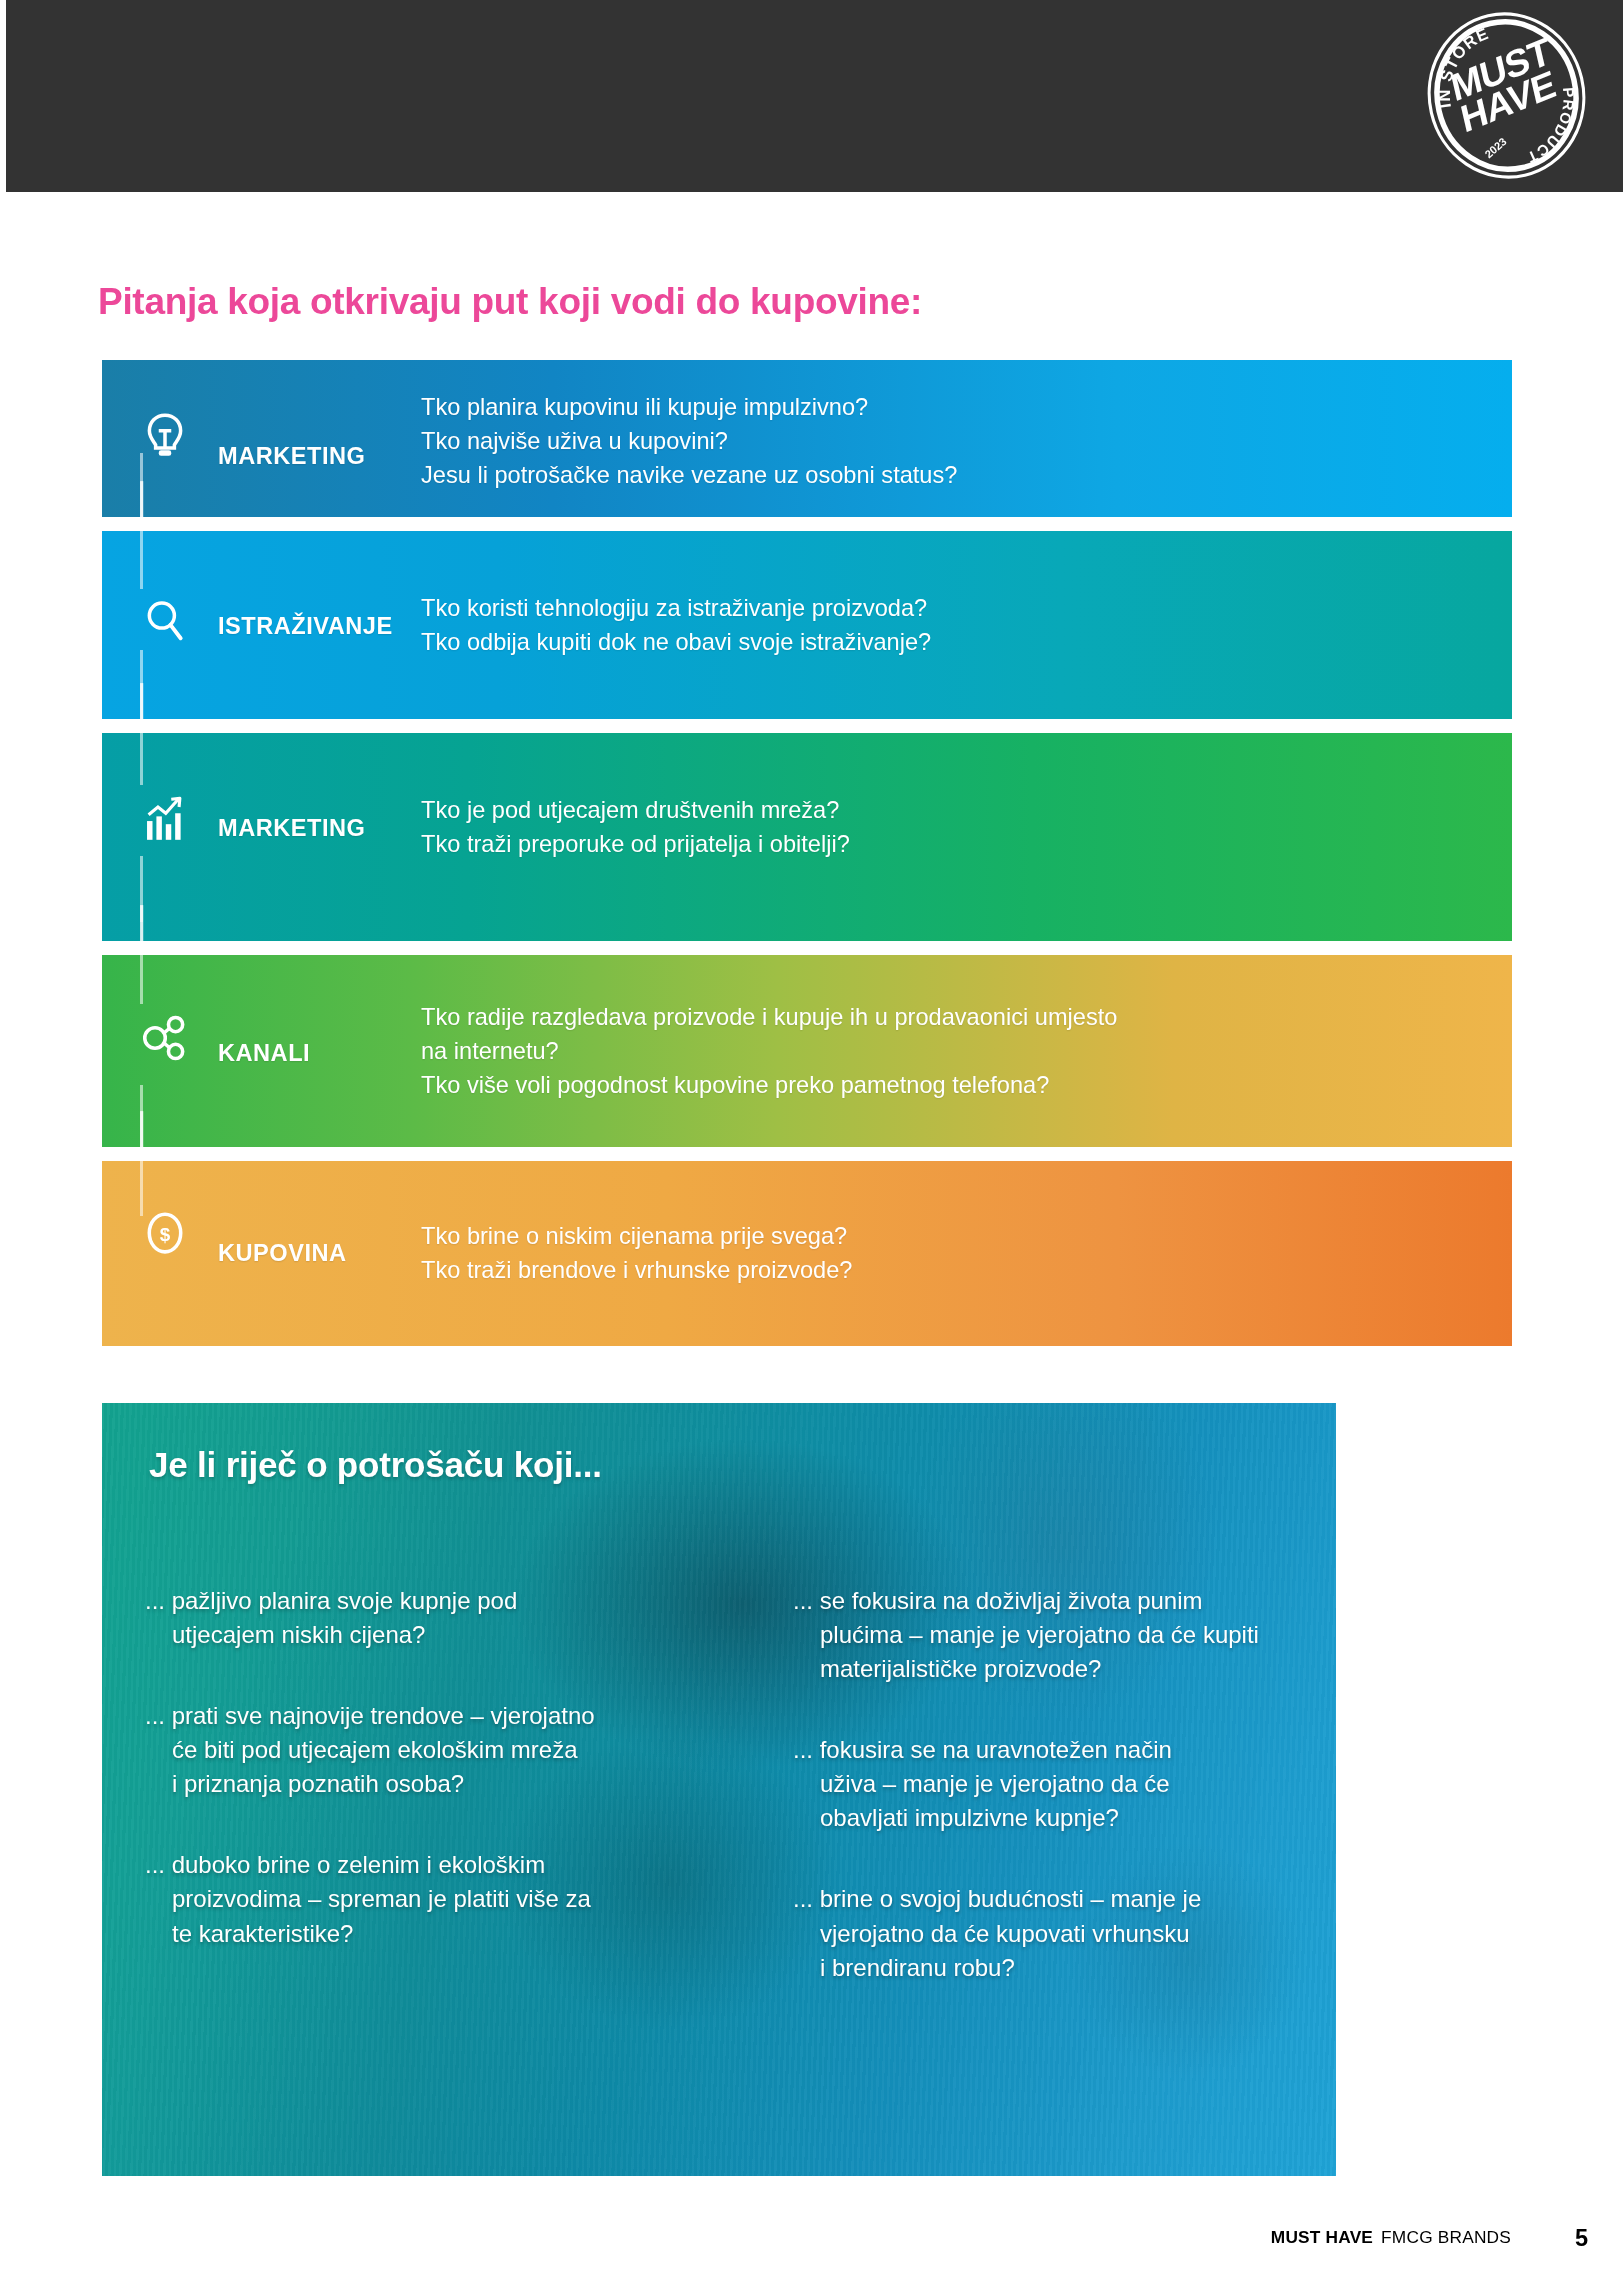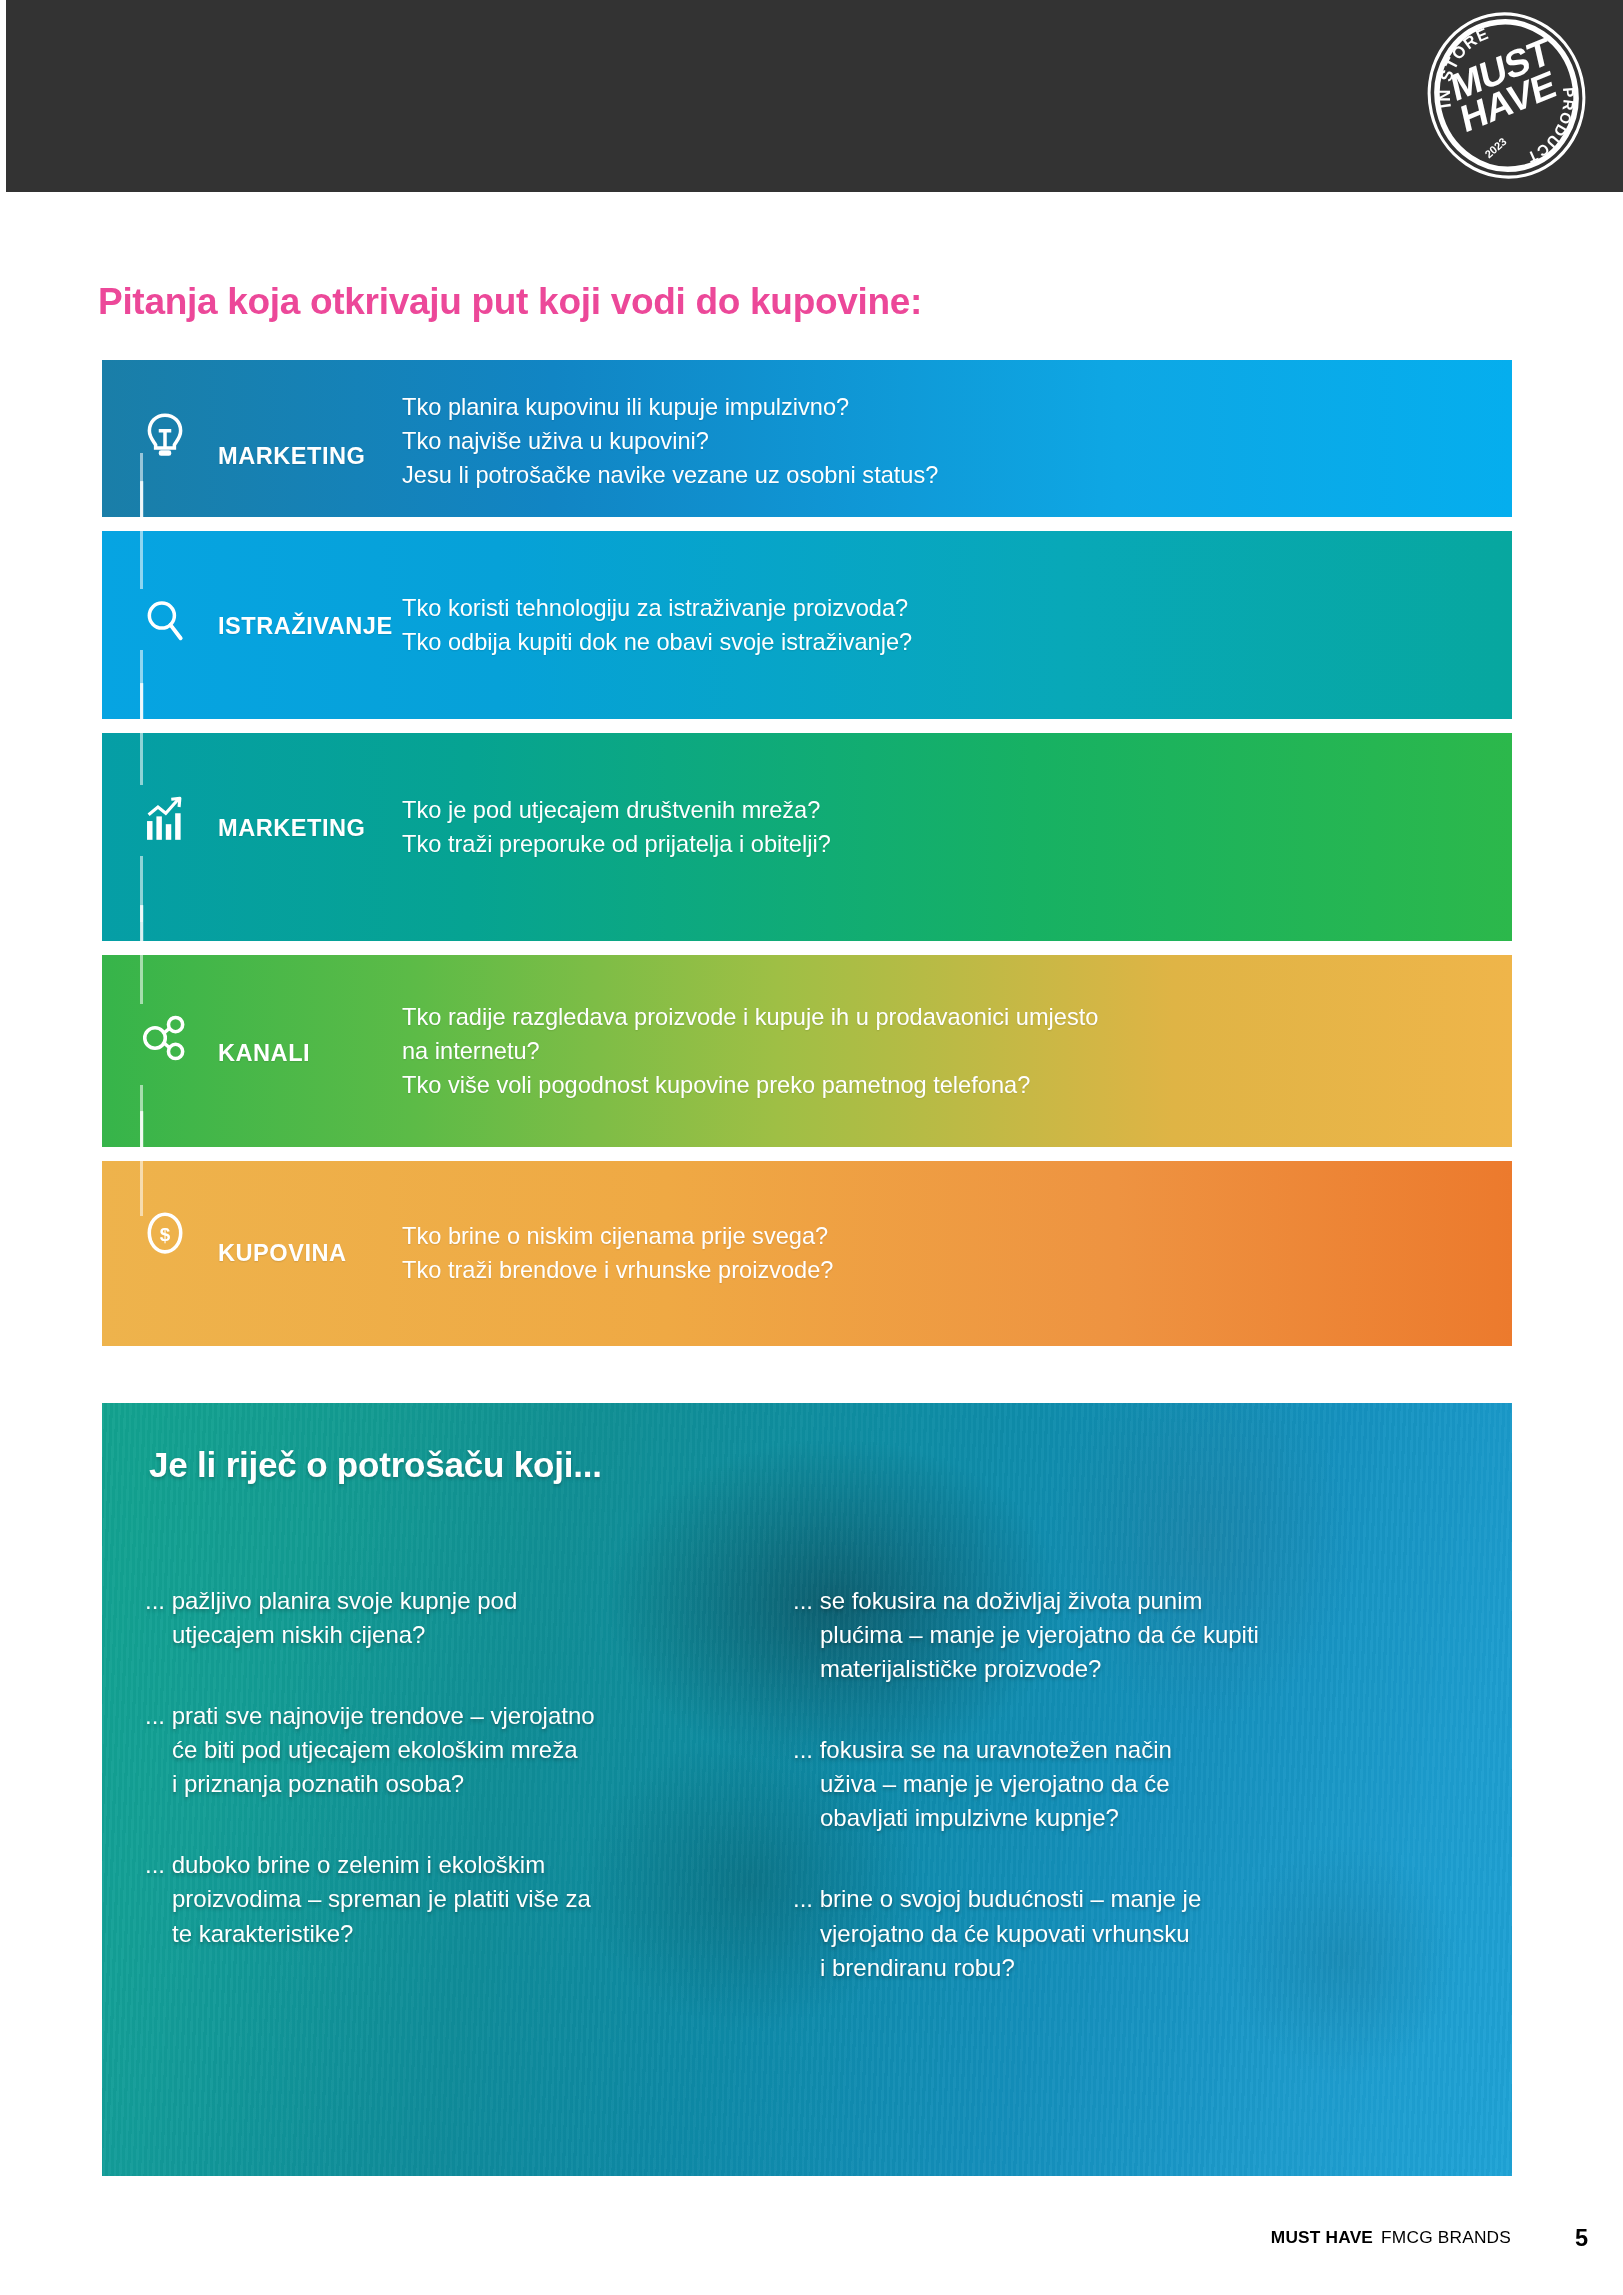--- a/index.html
+++ b/index.html
@@ -53,21 +53,21 @@
     display:flex; align-items:center; justify-content:center;
   }
   .band-icon svg{ display:block; }
   .band-label{
     position:absolute; left:116px;
     font-size:23.6px; font-weight:bold;
     letter-spacing:0.5px; white-space:nowrap;
     text-shadow:0 0.8px 1.6px rgba(0,0,0,.12);
   }
   .band-text{
-    position:absolute; left:300px; right:31px;
+    position:absolute; left:319px; right:31px;
     font-size:23.6px; line-height:1.44;
     text-shadow:0 0.8px 1.6px rgba(0,0,0,.10);
   }
   .band-text div{ white-space:nowrap; }
 
   
   .band-0{ height:157px; background:linear-gradient(90deg,#1a7ea8 0%,#1185c4 32%,#0ea7e4 72%,#05aeee 100%); }
   .band-1{ height:188px; background:linear-gradient(90deg,#06a4e2 0%,#06a1d8 28%,#08a8b8 68%,#07a79f 100%); }
   .band-2{ height:208px; background:linear-gradient(90deg,#059ea6 0%,#06a392 26%,#17b163 66%,#2cb84b 100%); }
   .band-3{ height:192px; background:linear-gradient(90deg,#36b44a 0%,#5cbb47 22%,#9fbf45 48%,#dfb445 76%,#efb54a 100%); }
@@ -82,21 +82,21 @@
 
   
   .conn{
     position:absolute; left:38px; width:3.1px;
     background:rgba(255,255,255,.55);
   }
 
   
   .panel{
     position:absolute; left:102px; top:1403px;
-    width:1410px; height:773px;
+    width:1234px; height:773px;
     overflow:hidden;
   }
   .panel-bg{
     position:absolute; inset:0;
     background:
       radial-gradient(ellipse 330px 236px at 52% 26%, rgba(14,62,74,.55) 0%, rgba(14,62,74,0) 70%),
       radial-gradient(ellipse 236px 204px at 46% 62%, rgba(10,90,100,.40) 0%, rgba(10,90,100,0) 72%),
       radial-gradient(ellipse 204px 236px at 78% 18%, rgba(40,120,150,.35) 0%, rgba(40,120,150,0) 75%),
       radial-gradient(ellipse 157px 157px at 88% 72%, rgba(20,110,140,.30) 0%, rgba(20,110,140,0) 75%),
       linear-gradient(115deg,#13a38f 0%,#14a39a 16%,#119aa6 34%,#0f93b2 52%,#1594c2 70%,#1d9ed0 86%,#1fa3d6 100%);

